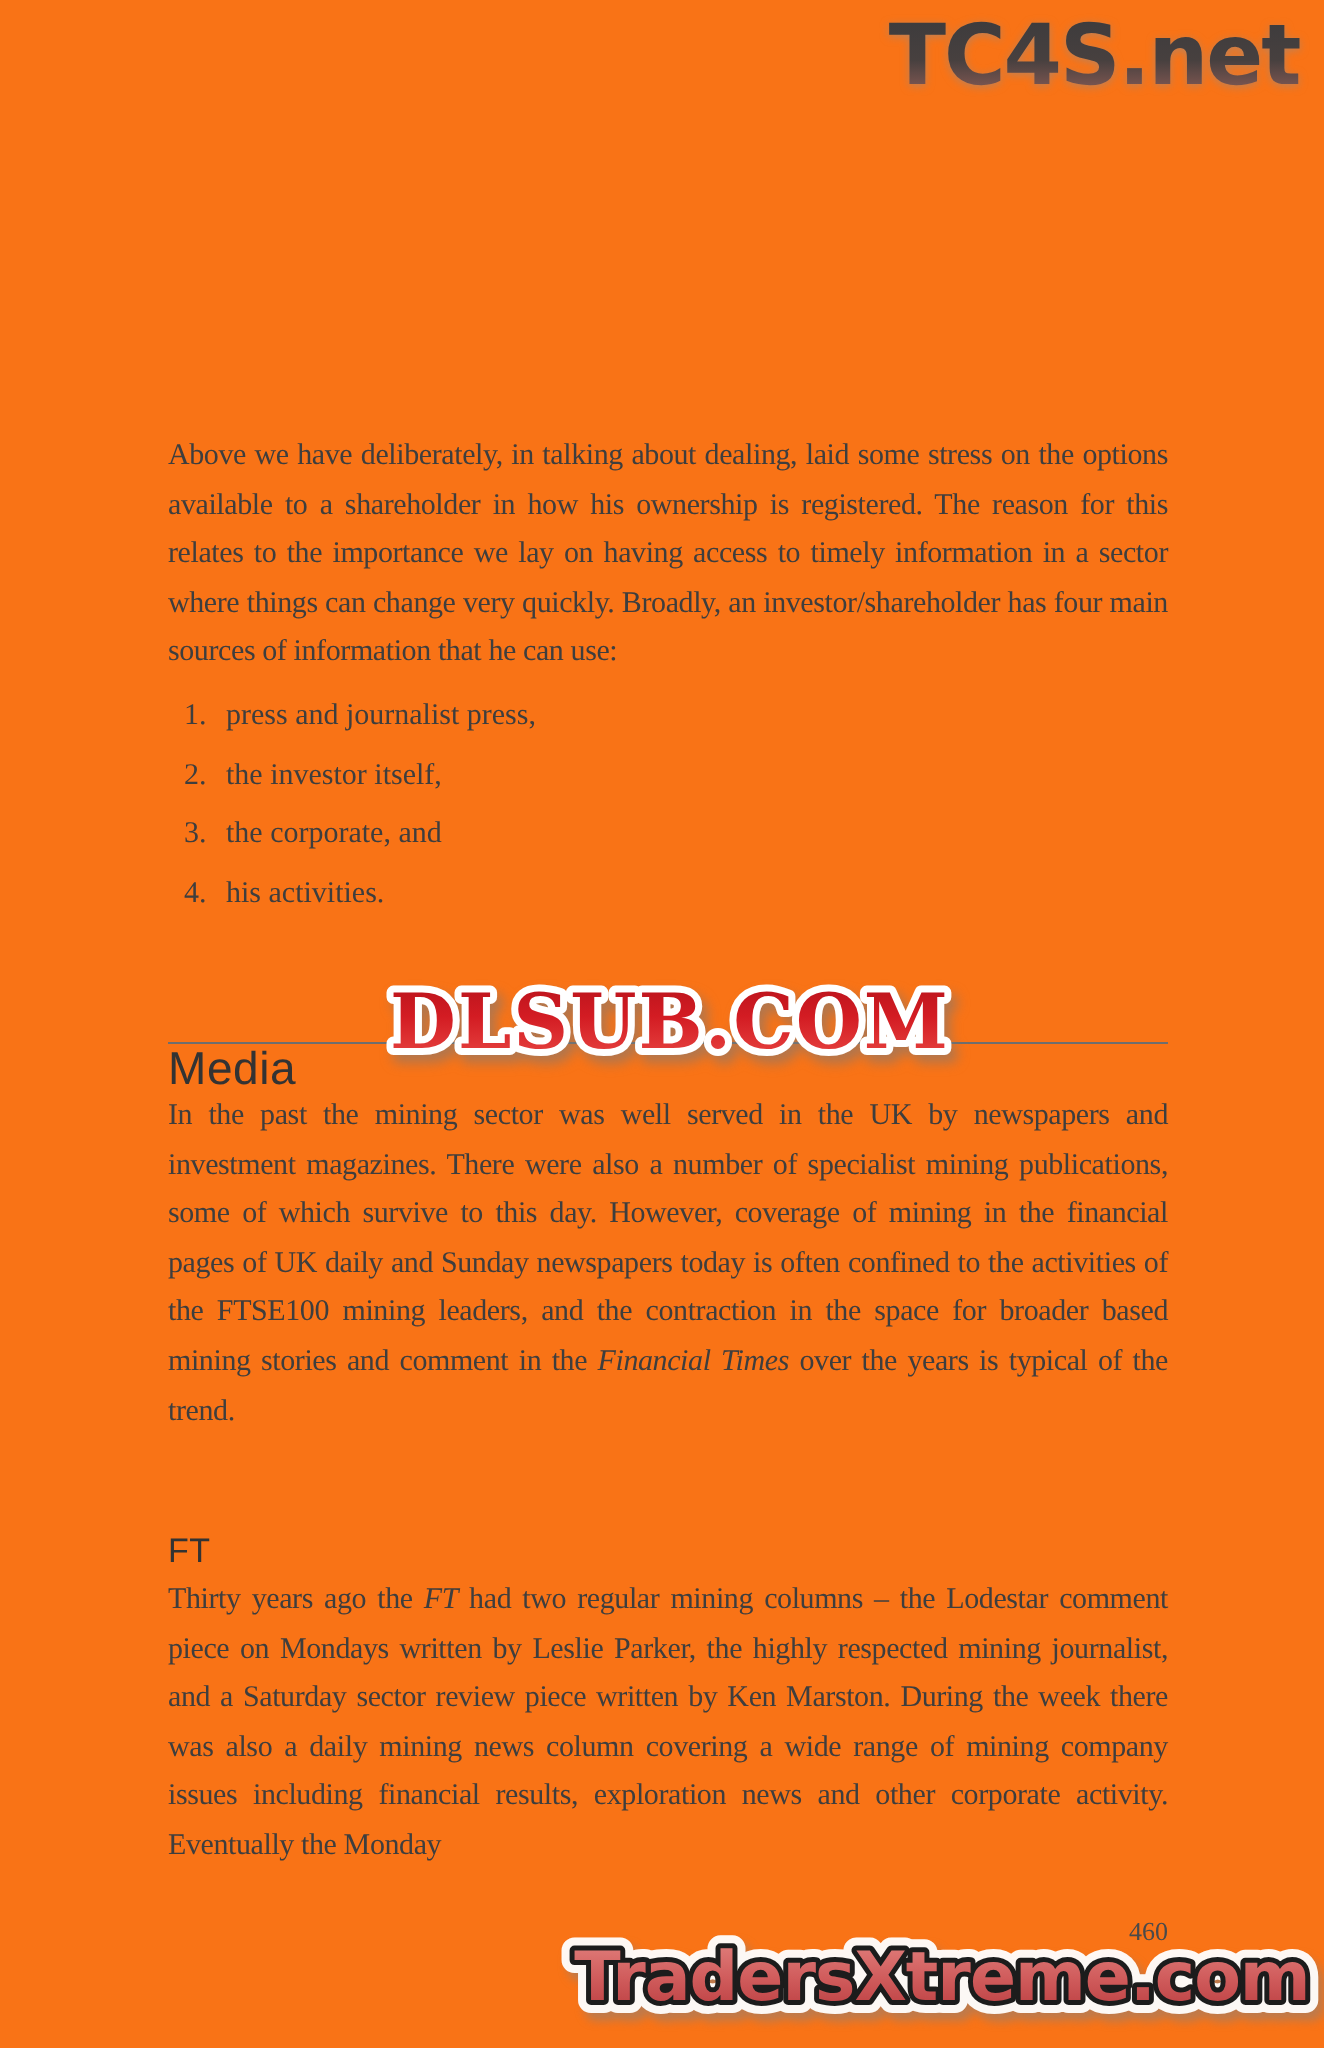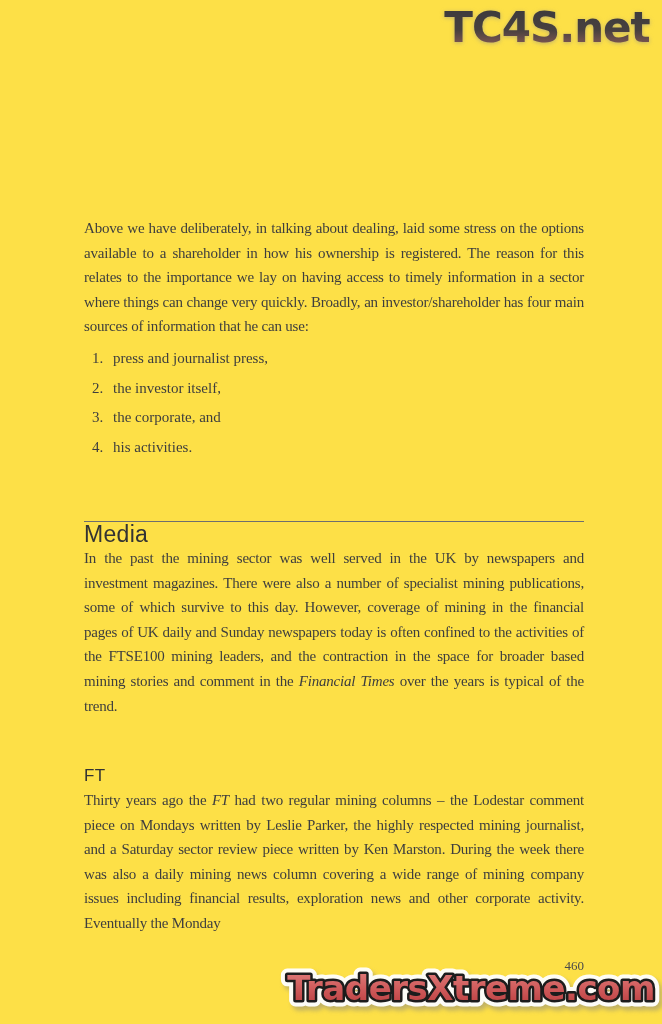--- a/index.html
+++ b/index.html
@@ -4,21 +4,21 @@
 <style>
   html, body {
     margin: 0;
     padding: 0;
     background: #ffffff;
   }
   .page {
     position: relative;
     width: 662px;
     height: 1024px;
-    background: #fde047;
+    background: #f97316;
     overflow: hidden;
     font-family: "Liberation Serif", "DejaVu Serif", serif;
   }
   .chapter-title {
     position: absolute;
     left: 84px;
     top: 98px;
     width: 510px;
     font-family: "Liberation Sans", "DejaVu Sans", sans-serif;
     font-weight: bold;
@@ -154,20 +154,32 @@
     </div>
     <div class="row">
       <span class="num">4.</span>
       <span>his activities.</span>
     </div>
   </div>
 
   <h2 class="section-heading">Media</h2>
   <div class="section-rule"></div>
 
+  <div class="wm-dlsub">
+    <svg width="300" height="54" viewBox="0 0 300 54">
+      <defs>
+        <linearGradient id="dlsub-grad" x1="0" y1="0" x2="0" y2="1">
+          <stop offset="0" stop-color="#b5121b"></stop>
+          <stop offset="0.45" stop-color="#d31c23"></stop>
+          <stop offset="1" stop-color="#ea4a45"></stop>
+        </linearGradient>
+      </defs>
+      <text x="150" y="41" text-anchor="middle" font-family="DejaVu Serif, serif" font-weight="bold" font-size="38" letter-spacing="1" stroke="#ffffff" stroke-width="7" paint-order="stroke" stroke-linejoin="round" fill="url(#dlsub-grad)">DLSUB.COM</text>
+    </svg>
+  </div>
 
   <p class="body-para para-media"><span>In the past the mining sector was well served in the UK by newspapers and investment magazines. There were also a number of specialist mining publications, some of which survive to this day. However, coverage of mining in the financial pages of UK daily and Sunday newspapers today is often confined to the activities of the FTSE100 mining leaders, and the contraction in the space for broader based mining stories and comment in the </span><span class="italic">Financial Times</span><span> over the years is typical of the trend.</span></p>
 
   <h3 class="sub-heading">FT</h3>
 
   <p class="body-para para-ft"><span>Thirty years ago the </span><span class="italic">FT</span><span> had two regular mining columns – the Lodestar comment piece on Mondays written by Leslie Parker, the highly respected mining journalist, and a Saturday sector review piece written by Ken Marston. During the week there was also a daily mining news column covering a wide range of mining company issues including financial results, exploration news and other corporate activity. Eventually the Monday</span></p>
 
   <div class="page-number">460</div>
 
   <div class="wm-traders">

